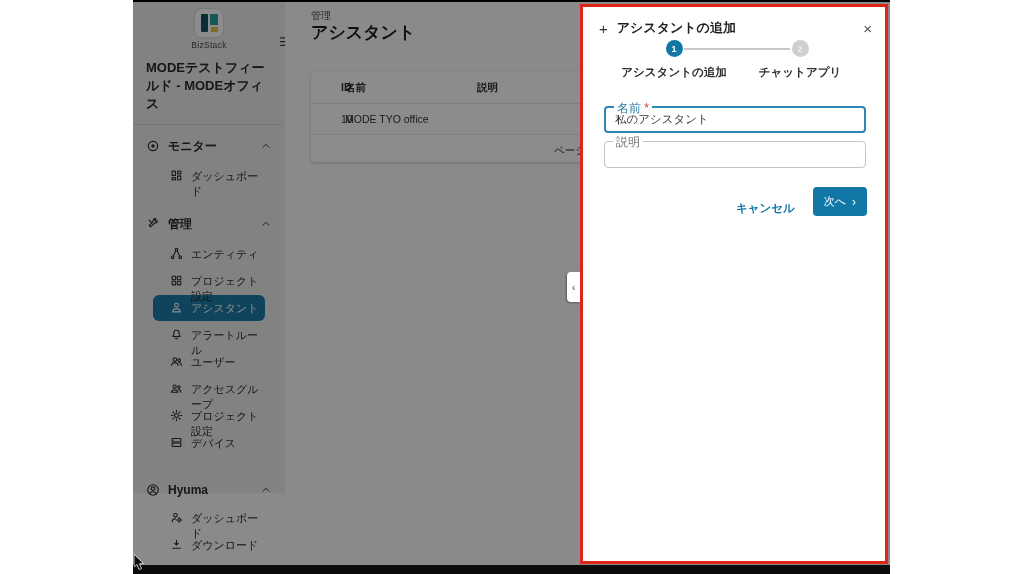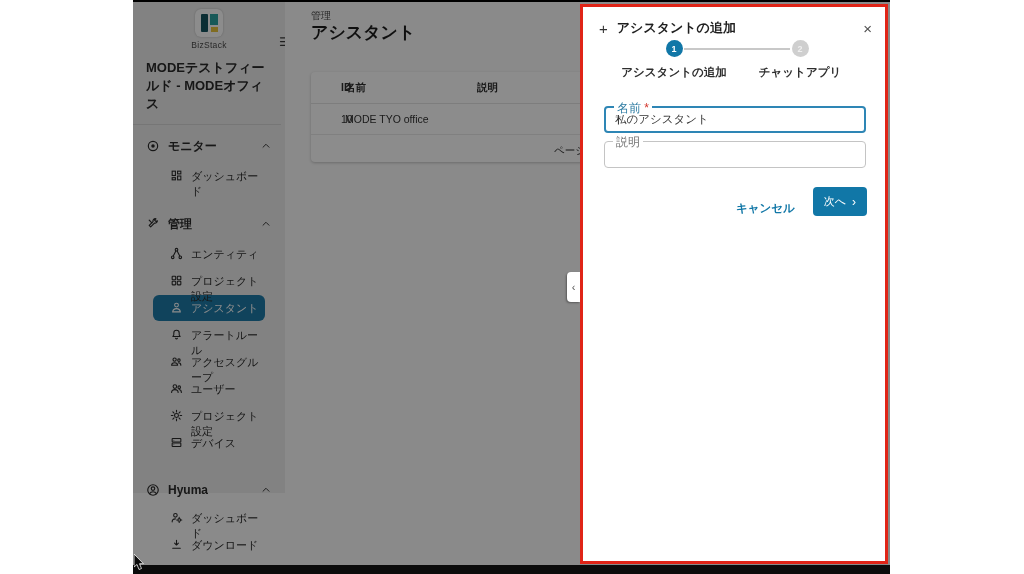--- a/index.html
+++ b/index.html
@@ -186,38 +186,38 @@
               <svg viewBox="0 0 24 24" fill="none" stroke="currentColor" stroke-width="2" stroke-linecap="round" stroke-linejoin="round">
                 <path d="M12 4a5 5 0 0 0-5 5v4l-1.7 2.8h13.4L17 13V9a5 5 0 0 0-5-5z"></path>
                 <path d="M10.3 19a1.9 1.9 0 0 0 3.4 0"></path>
               </svg>
             </span>
             <span>アラートルール</span>
           </div>
           <div class="nav-item">
             <span class="nicon">
               <svg viewBox="0 0 24 24" fill="none" stroke="currentColor" stroke-width="2" stroke-linecap="round">
+                <circle cx="9" cy="8.5" r="3.3"></circle>
+                <path d="M3 19.5C3 16 6 14 9 14s6 2 6 5.5"></path>
+                <circle cx="17" cy="9.5" r="2.4"></circle>
+                <path d="M16.8 14c2.6.4 4.2 2.2 4.2 5.5"></path>
+              </svg>
+            </span>
+            <span>ユーザー</span>
+          </div>
+          <div class="nav-item">
+            <span class="nicon">
+              <svg viewBox="0 0 24 24" fill="none" stroke="currentColor" stroke-width="2" stroke-linecap="round">
                 <circle cx="8.5" cy="8.5" r="3"></circle>
                 <path d="M3 19c0-3 2.5-4.7 5.5-4.7S14 16 14 19z"></path>
                 <circle cx="16.5" cy="9.5" r="2.3"></circle>
                 <path d="M15.5 14.3c2.8 0 4.5 1.8 4.5 4.7"></path>
               </svg>
             </span>
             <span>アクセスグループ</span>
-          </div>
-          <div class="nav-item">
-            <span class="nicon">
-              <svg viewBox="0 0 24 24" fill="none" stroke="currentColor" stroke-width="2" stroke-linecap="round">
-                <circle cx="9" cy="8.5" r="3.3"></circle>
-                <path d="M3 19.5C3 16 6 14 9 14s6 2 6 5.5"></path>
-                <circle cx="17" cy="9.5" r="2.4"></circle>
-                <path d="M16.8 14c2.6.4 4.2 2.2 4.2 5.5"></path>
-              </svg>
-            </span>
-            <span>ユーザー</span>
           </div>
           <div class="nav-item">
             <span class="nicon">
               <svg viewBox="0 0 24 24" fill="none" stroke="currentColor" stroke-width="2" stroke-linecap="round">
                 <circle cx="12" cy="12" r="3.6"></circle>
                 <path d="M12 2.5v3M12 18.5v3M2.5 12h3M18.5 12h3M5.3 5.3l2.1 2.1M16.6 16.6l2.1 2.1M18.7 5.3l-2.1 2.1M7.4 16.6l-2.1 2.1"></path>
               </svg>
             </span>
             <span>プロジェクト設定</span>
           </div>

